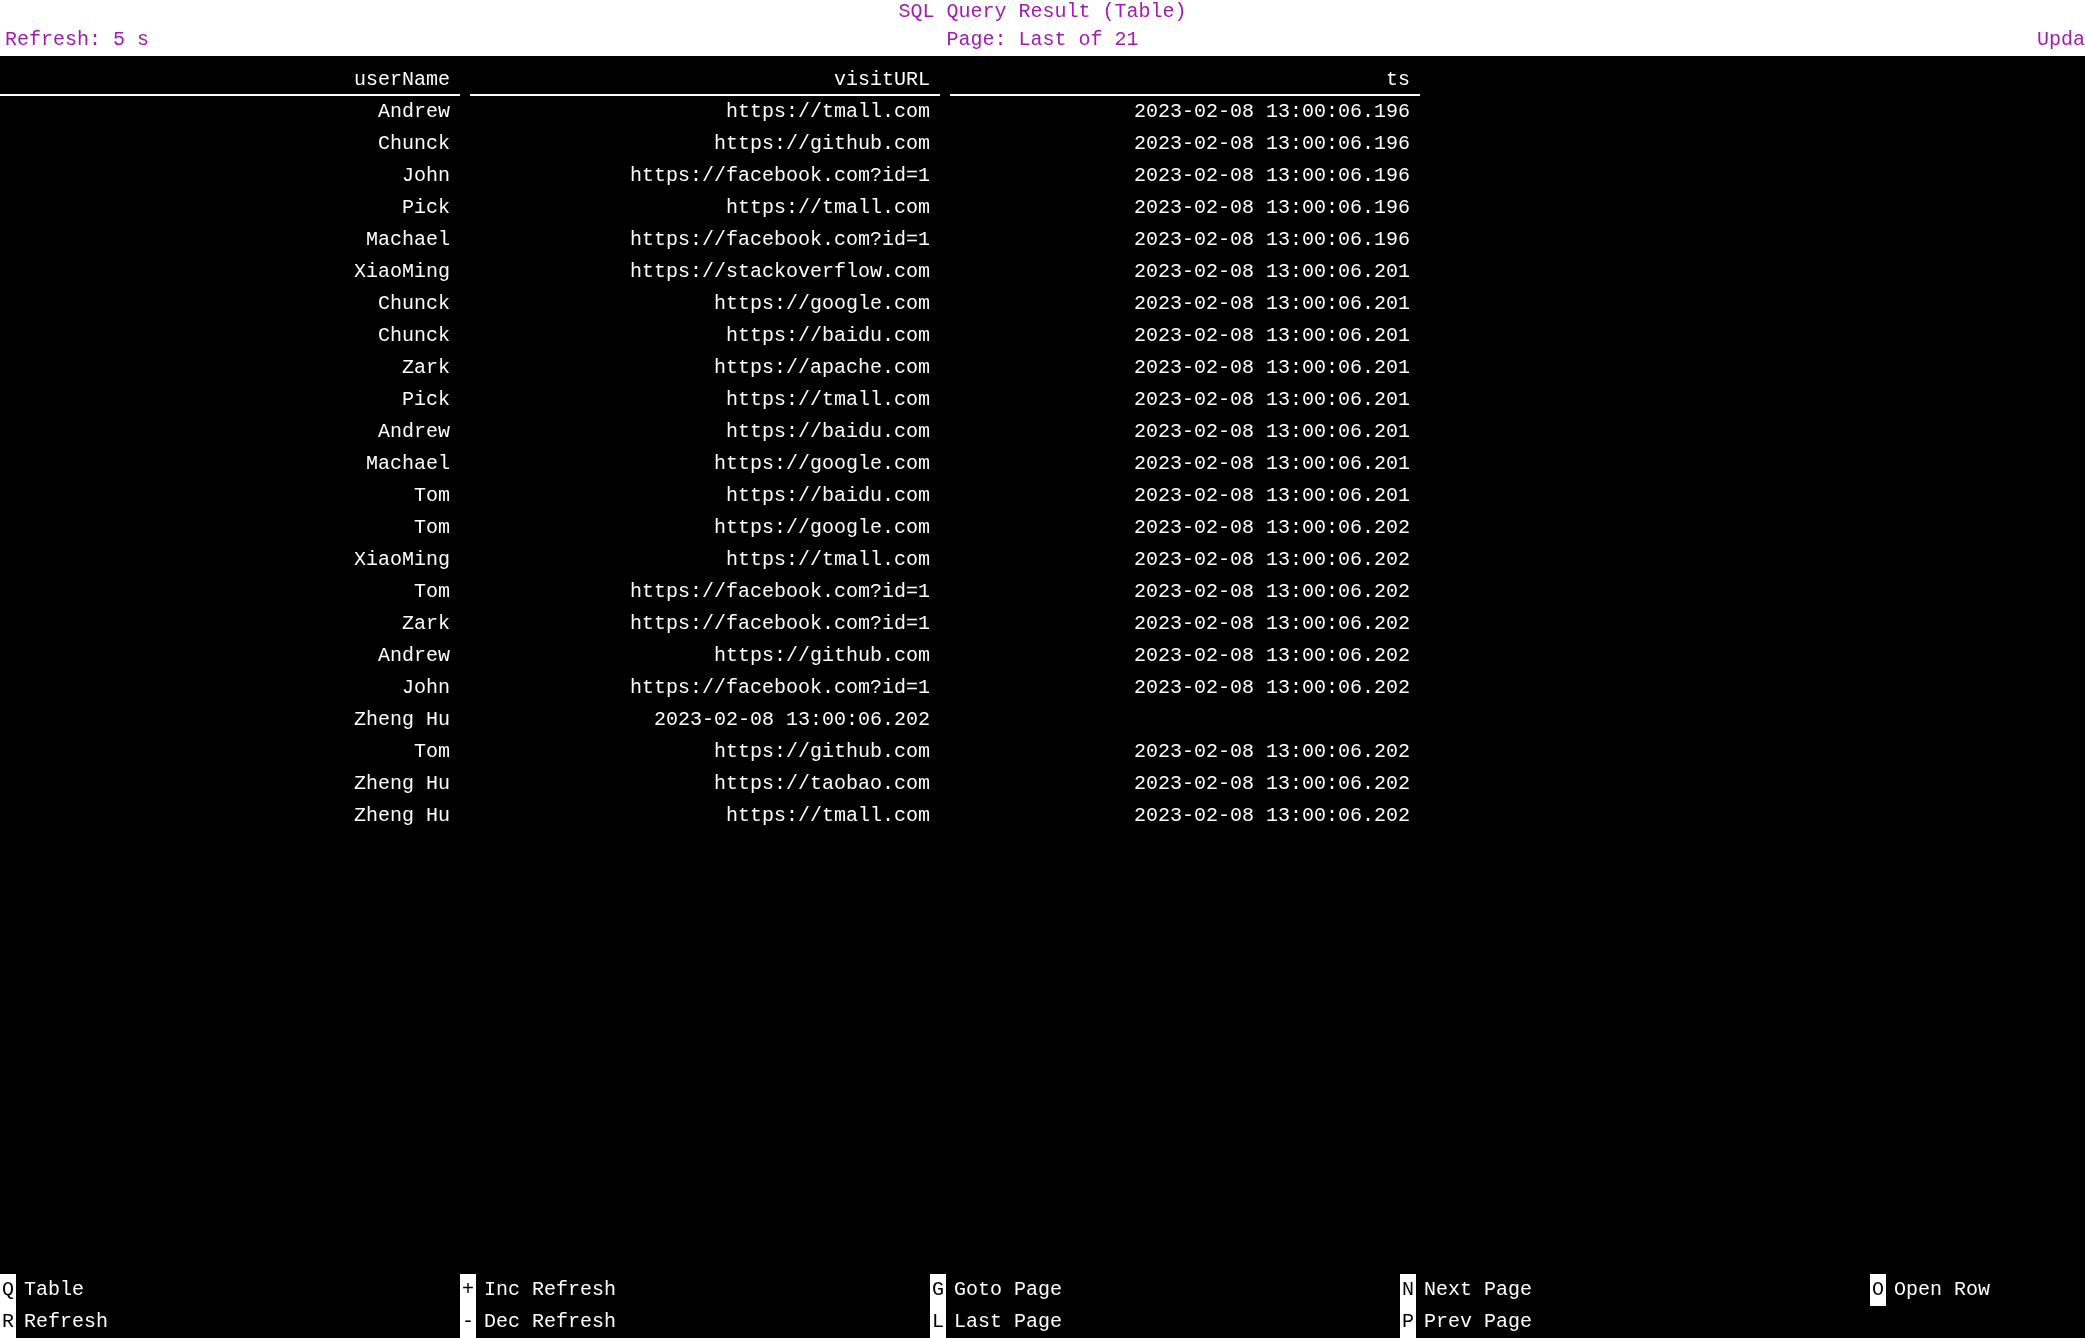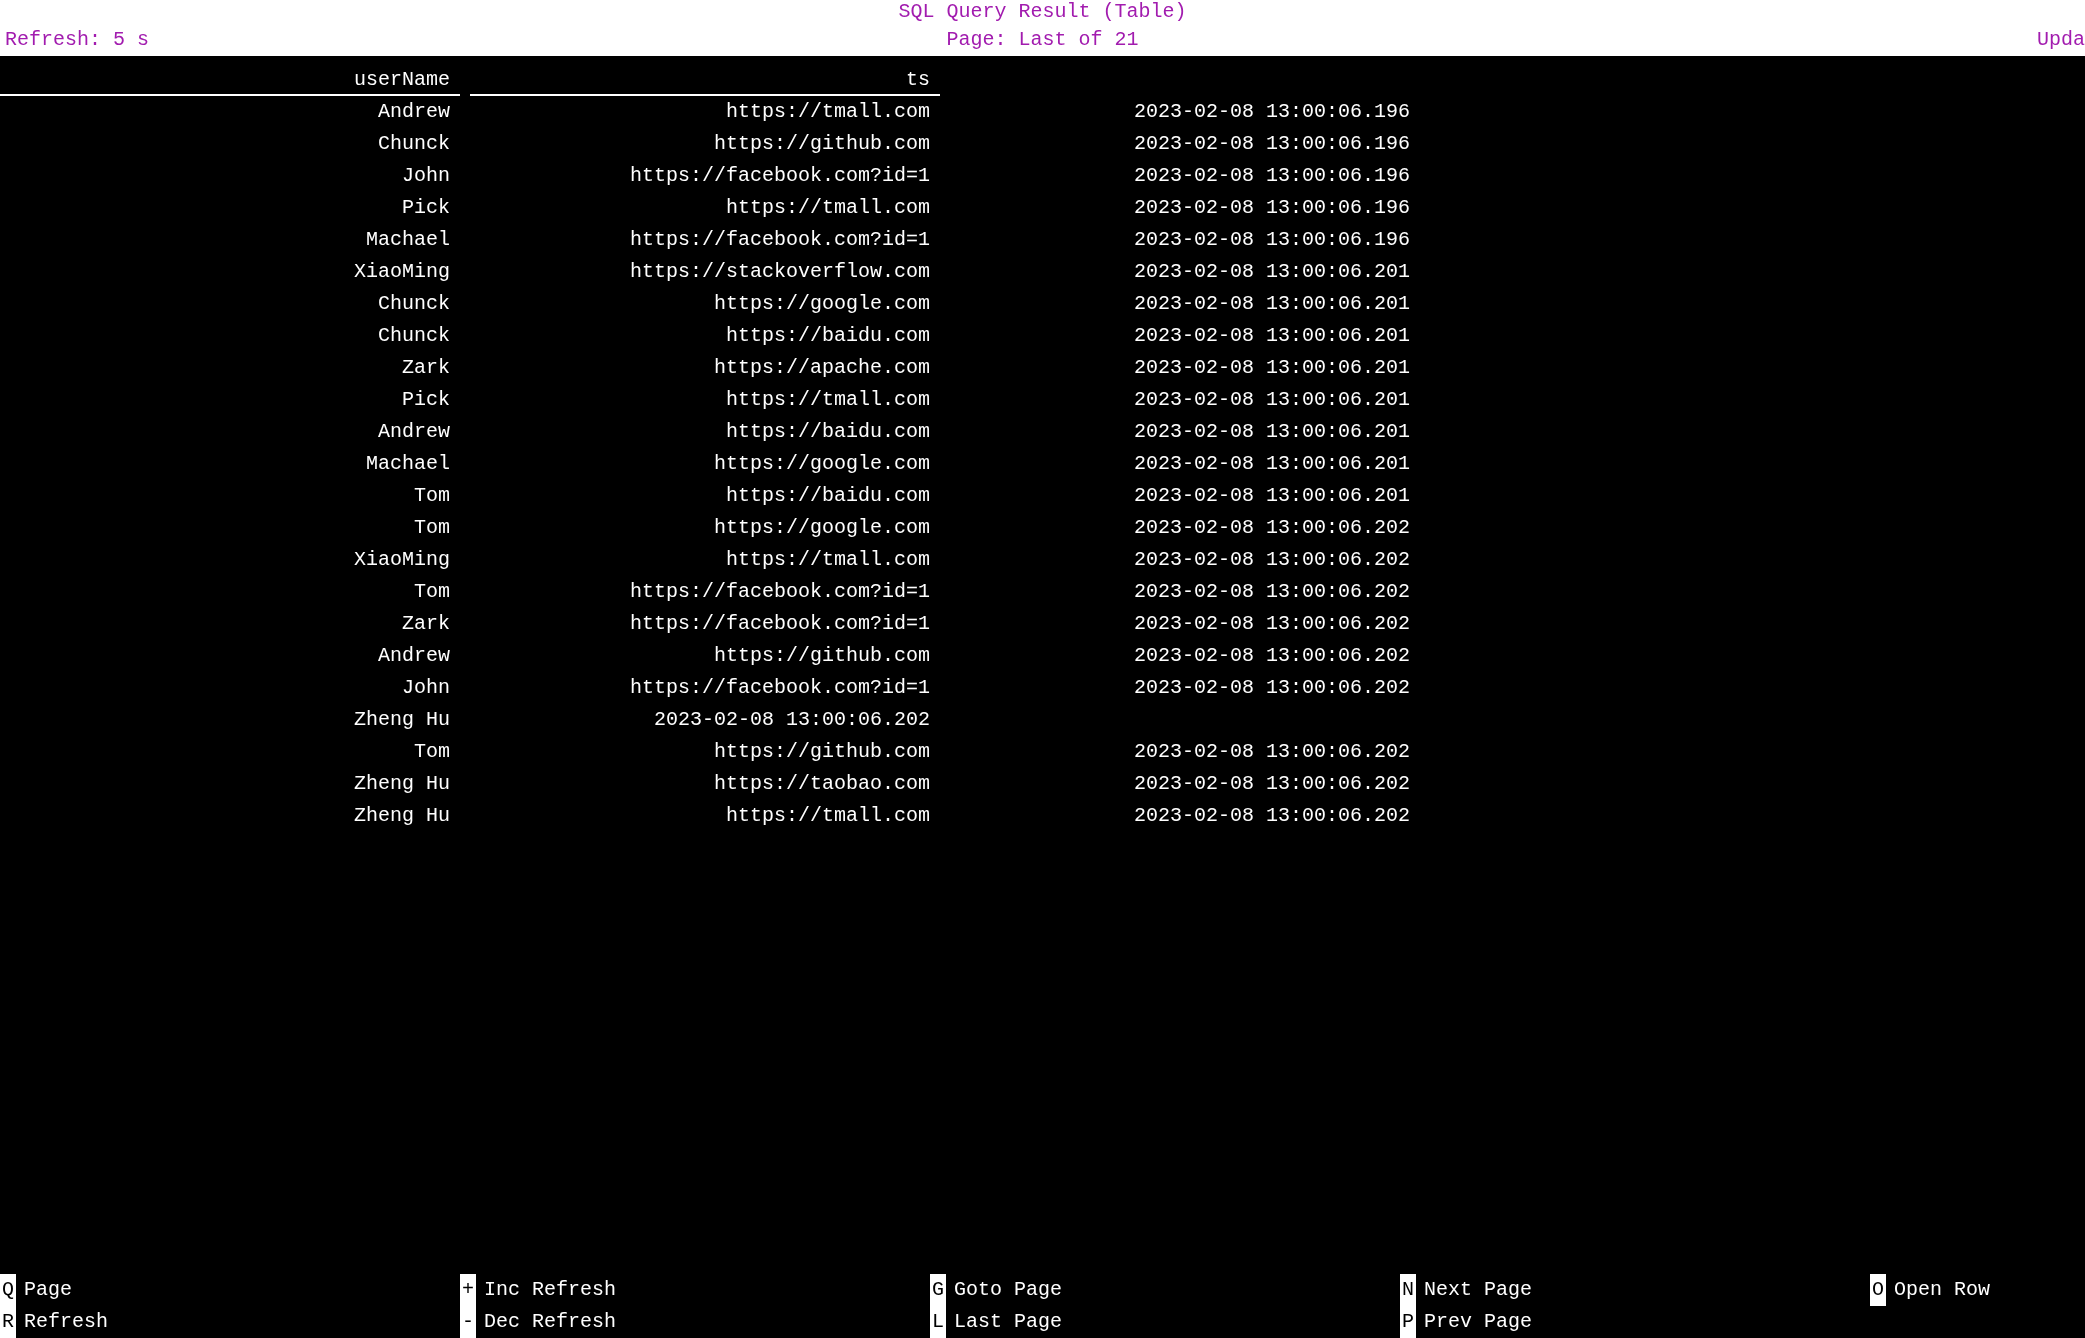--- a/index.html
+++ b/index.html
@@ -140,20 +140,21 @@
   <div class="header-row2">
     <span class="header-refresh">Refresh: 5 s</span>
     <span class="header-page">Page: Last of 21</span>
     <span class="header-upda">Upda</span>
   </div>
 </div>
 
 <div class="table-area">
   <div class="table-header">
     <div class="col-username">userName</div>
+    <div class="col-visiturl">visitURL</div>
     <div class="col-ts">ts</div>
   </div>
   <div id="table-body">
       <div class="table-row">
         <div class="cell-username">Andrew</div>
         <div class="cell-visiturl">https://tmall.com</div>
         <div class="cell-ts">2023-02-08 13:00:06.196</div>
       </div>
       <div class="table-row">
         <div class="cell-username">Chunck</div>
@@ -264,21 +265,21 @@
         <div class="cell-visiturl">https://tmall.com</div>
         <div class="cell-ts">2023-02-08 13:00:06.202</div>
       </div>
     </div>
 </div>
 
 <div class="footer">
   <div class="footer-row" id="footer-row-1">
       <div class="footer-item footer-item-1">
         <span class="key-box">Q</span>
-        <span>Page</span>
+        <span>Table</span>
       </div>
       <div class="footer-item footer-item-2">
         <span class="key-box">+</span>
         <span>Inc Refresh</span>
       </div>
       <div class="footer-item footer-item-3">
         <span class="key-box">G</span>
         <span>Goto Page</span>
       </div>
       <div class="footer-item footer-item-4">

